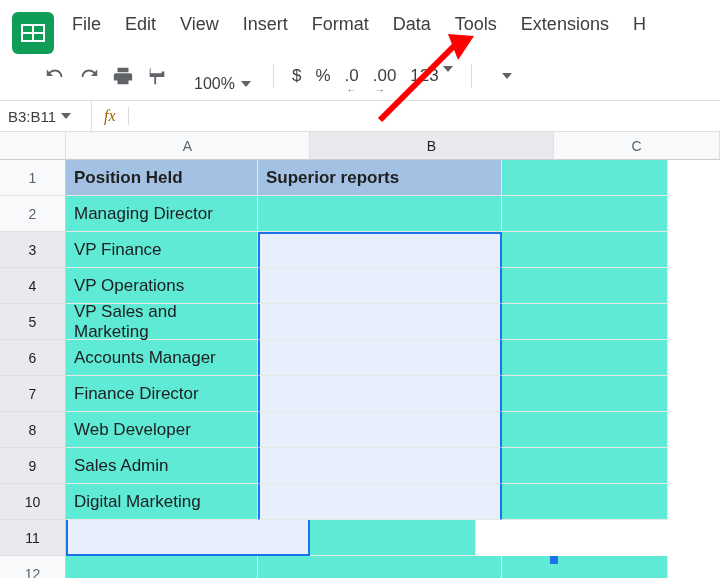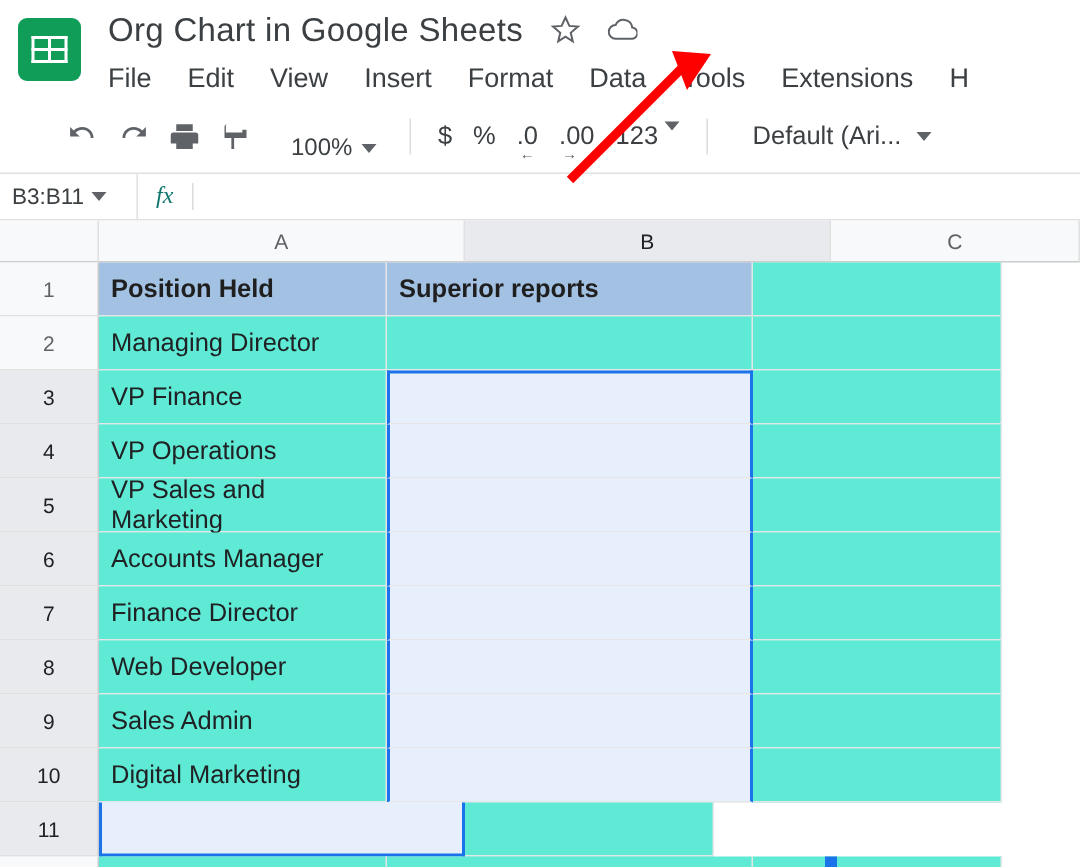--- a/index.html
+++ b/index.html
@@ -58,21 +58,21 @@
   .num-item{ color:#3c4043; font-size:17px; position:relative;}
   .arrows-lr, .arrows-rl { position:absolute; font-size:10px; color:#5f6368; bottom:-8px; left:2px; letter-spacing:-1px;}
   .font-box{ display:flex; align-items:center; gap:10px; margin-left:18px; font-size:17px; color:#3c4043;}
 
   
   .namebar{ display:flex; align-items:center; height:32px; border-top:1px solid #e0e0e0; border-bottom:1px solid #e0e0e0;}
   .namebox{
     width:92px; height:30px; padding:0 20px 0 8px; font-size:15px; color:#3c4043;
     display:flex; align-items:center; justify-content:space-between; border-right:1px solid #e0e0e0;
   }
-  .fx-label{ font-family: serif; font-style: italic; color:#0f766e; font-size:16px; padding:0 12px;}
+  .fx-label{ font-family: serif; font-style: italic; color:#a16207; font-size:16px; padding:0 12px;}
   .fx-sep{ width:1px; height:18px; background:#dadce0; }
   .colhdrs{ display:flex; margin-left:0;}
   .corner{
     width:66px; height:28px; background:#f8f9fa; border-right:1px solid #e0e0e0; border-bottom:1px solid #ccc;
   }
   .colh{
     height:28px; background:#f8f9fa; border-right:1px solid #e0e0e0; border-bottom:1px solid #ccc;
     display:flex; align-items:center; justify-content:center; font-size:14px; color:#5f6368;
   }
   .colA{ width:244px; } .colB{ width:244px; } .colC{ width:166px;}
@@ -103,29 +103,20 @@
 
   
   .arrow-overlay{ position:absolute; pointer-events:none; }
 </style>
 </head>
 <body>
 
 <div class="titlebar">
   <div class="logo"></div>
   <div class="title-stack">
-    <div class="title-row">
-      <span class="doc-title">Org Chart in Google Sheets</span>
-      <svg class="title-icon" viewBox="0 0 24 24">
-          <path d="M12 17.3 6.2 21l1.6-6.8L2 9.3l6.9-.6L12 2l3.1 6.7 6.9.6-5.8 4.9L17.8 21z" fill="none" stroke="#5f6368" stroke-width="1.6"></path>
-        </svg>
-      <svg class="title-icon" viewBox="0 0 24 24">
-          <path d="M6.5 19a5.5 5.5 0 0 1 0-11 7 7 0 0 1 13.3 2A4.5 4.5 0 0 1 19 19H6.5z" fill="none" stroke="#5f6368" stroke-width="1.6"></path>
-        </svg>
-    </div>
     <div class="menubar">
       <div>File</div>
       <div>Edit</div>
       <div>View</div>
       <div>Insert</div>
       <div>Format</div>
       <div>Data</div>
       <div>Tools</div>
       <div>Extensions</div>
       <div>H</div>
@@ -175,21 +166,20 @@
     </div>
     <div class="num-item" style="display:flex;gap:4px;">
       <span>123</span>
       <span class="tri"></span>
     </div>
   </div>
 
   <div class="tool-sep" style="margin-left:14px;"></div>
 
   <div class="font-box">
-    <span>Default (Ari...</span>
     <span class="tri"></span>
   </div>
 </div>
 
 <div class="namebar">
   <div class="namebox">
     <span>B3:B11</span>
     <span class="tri"></span>
   </div>
   <span class="fx-label">fx</span>

